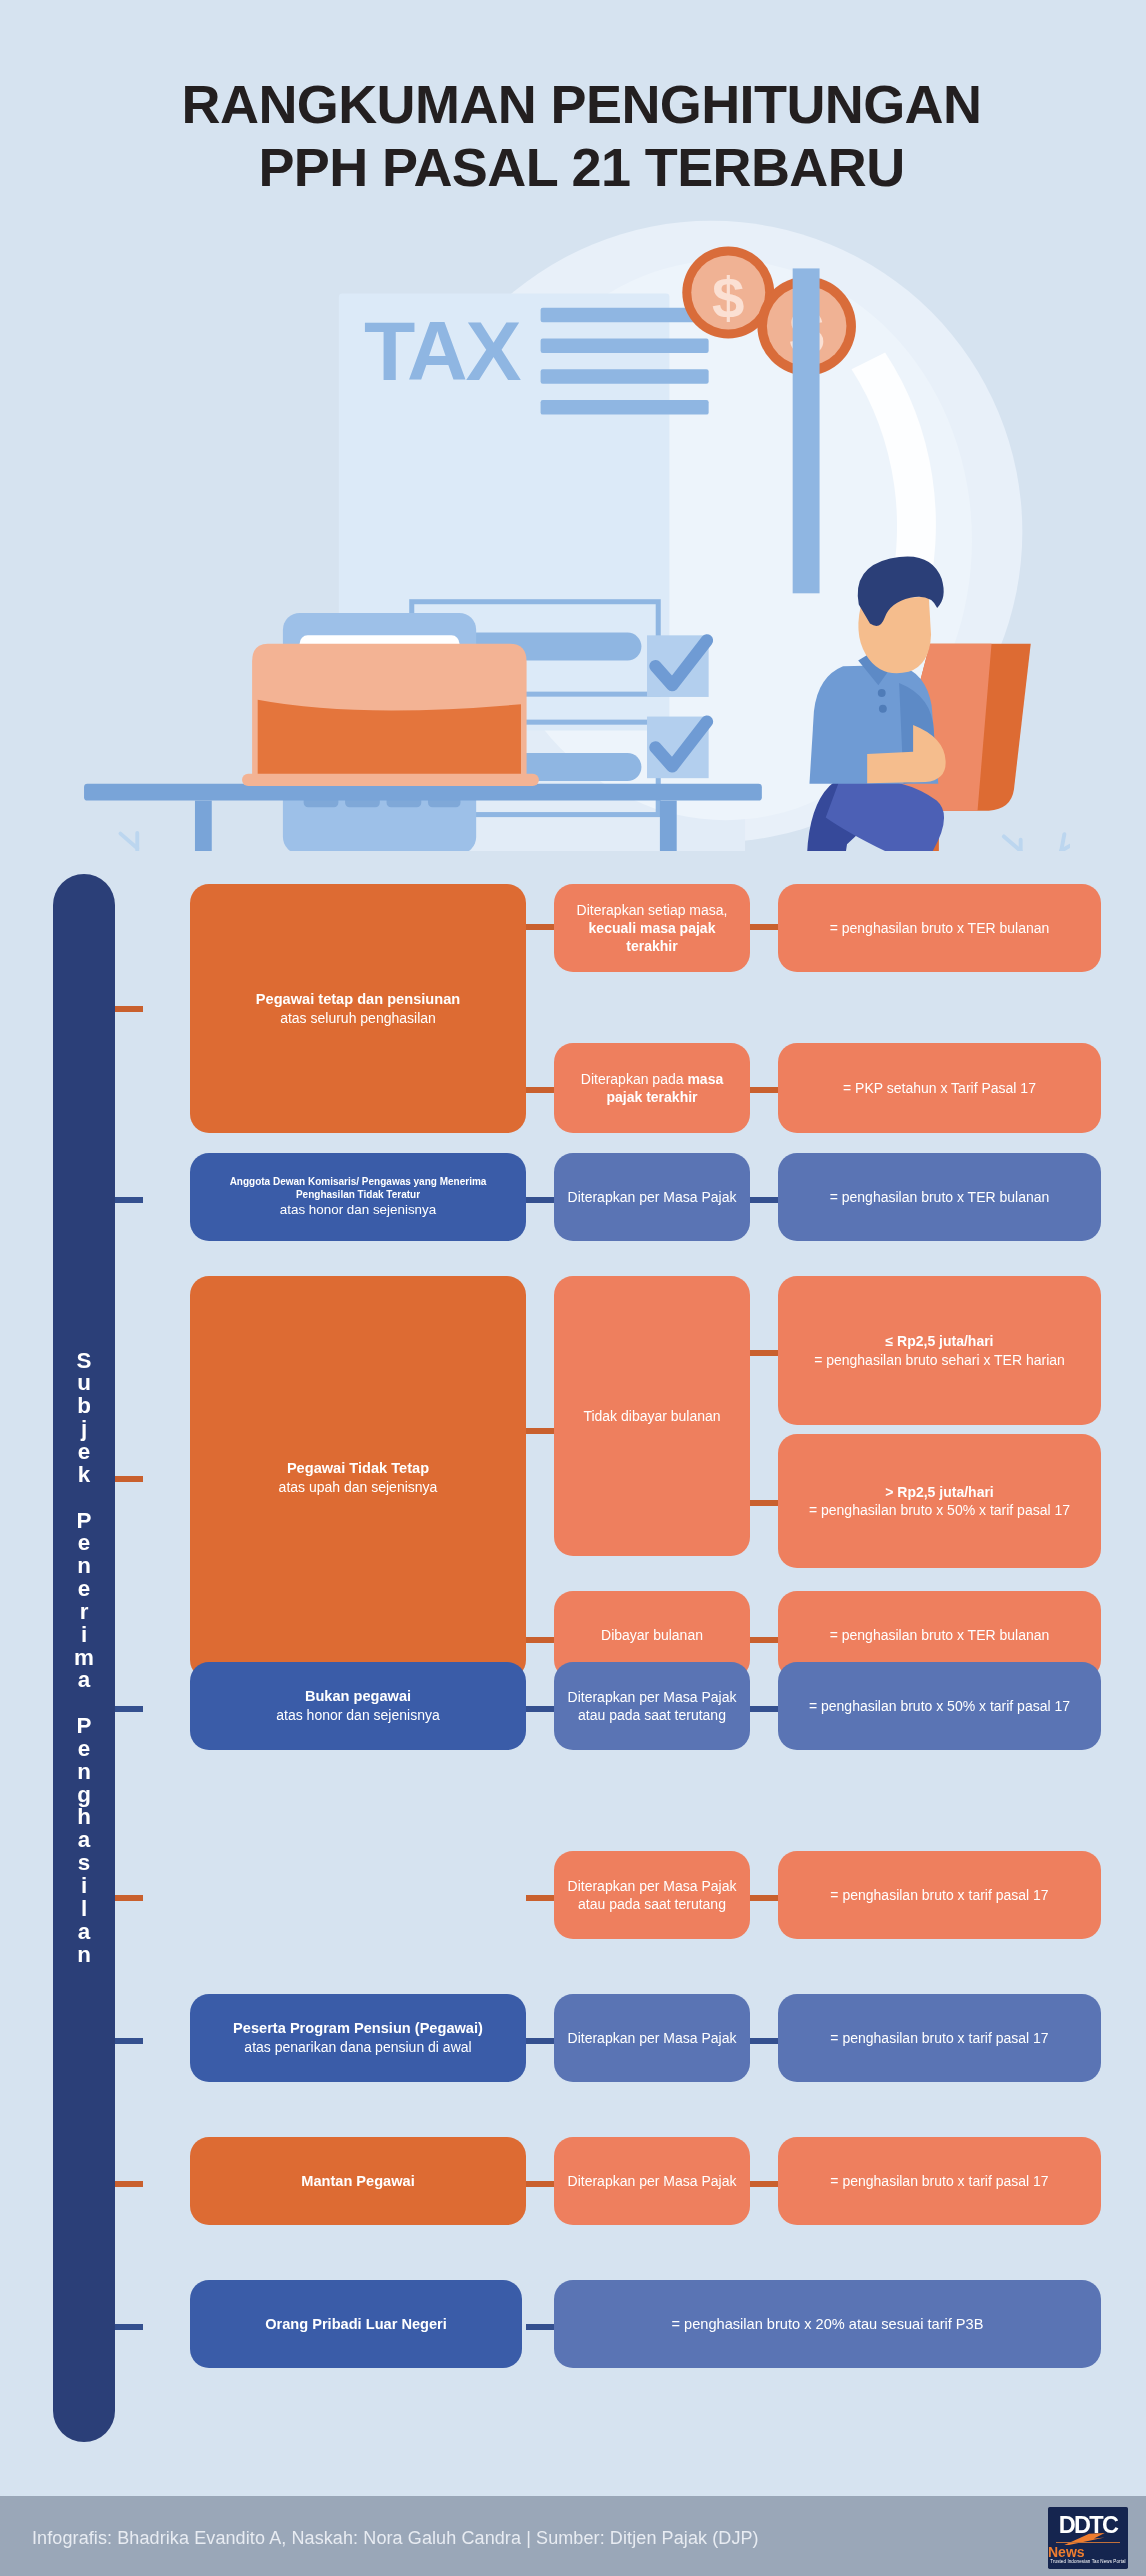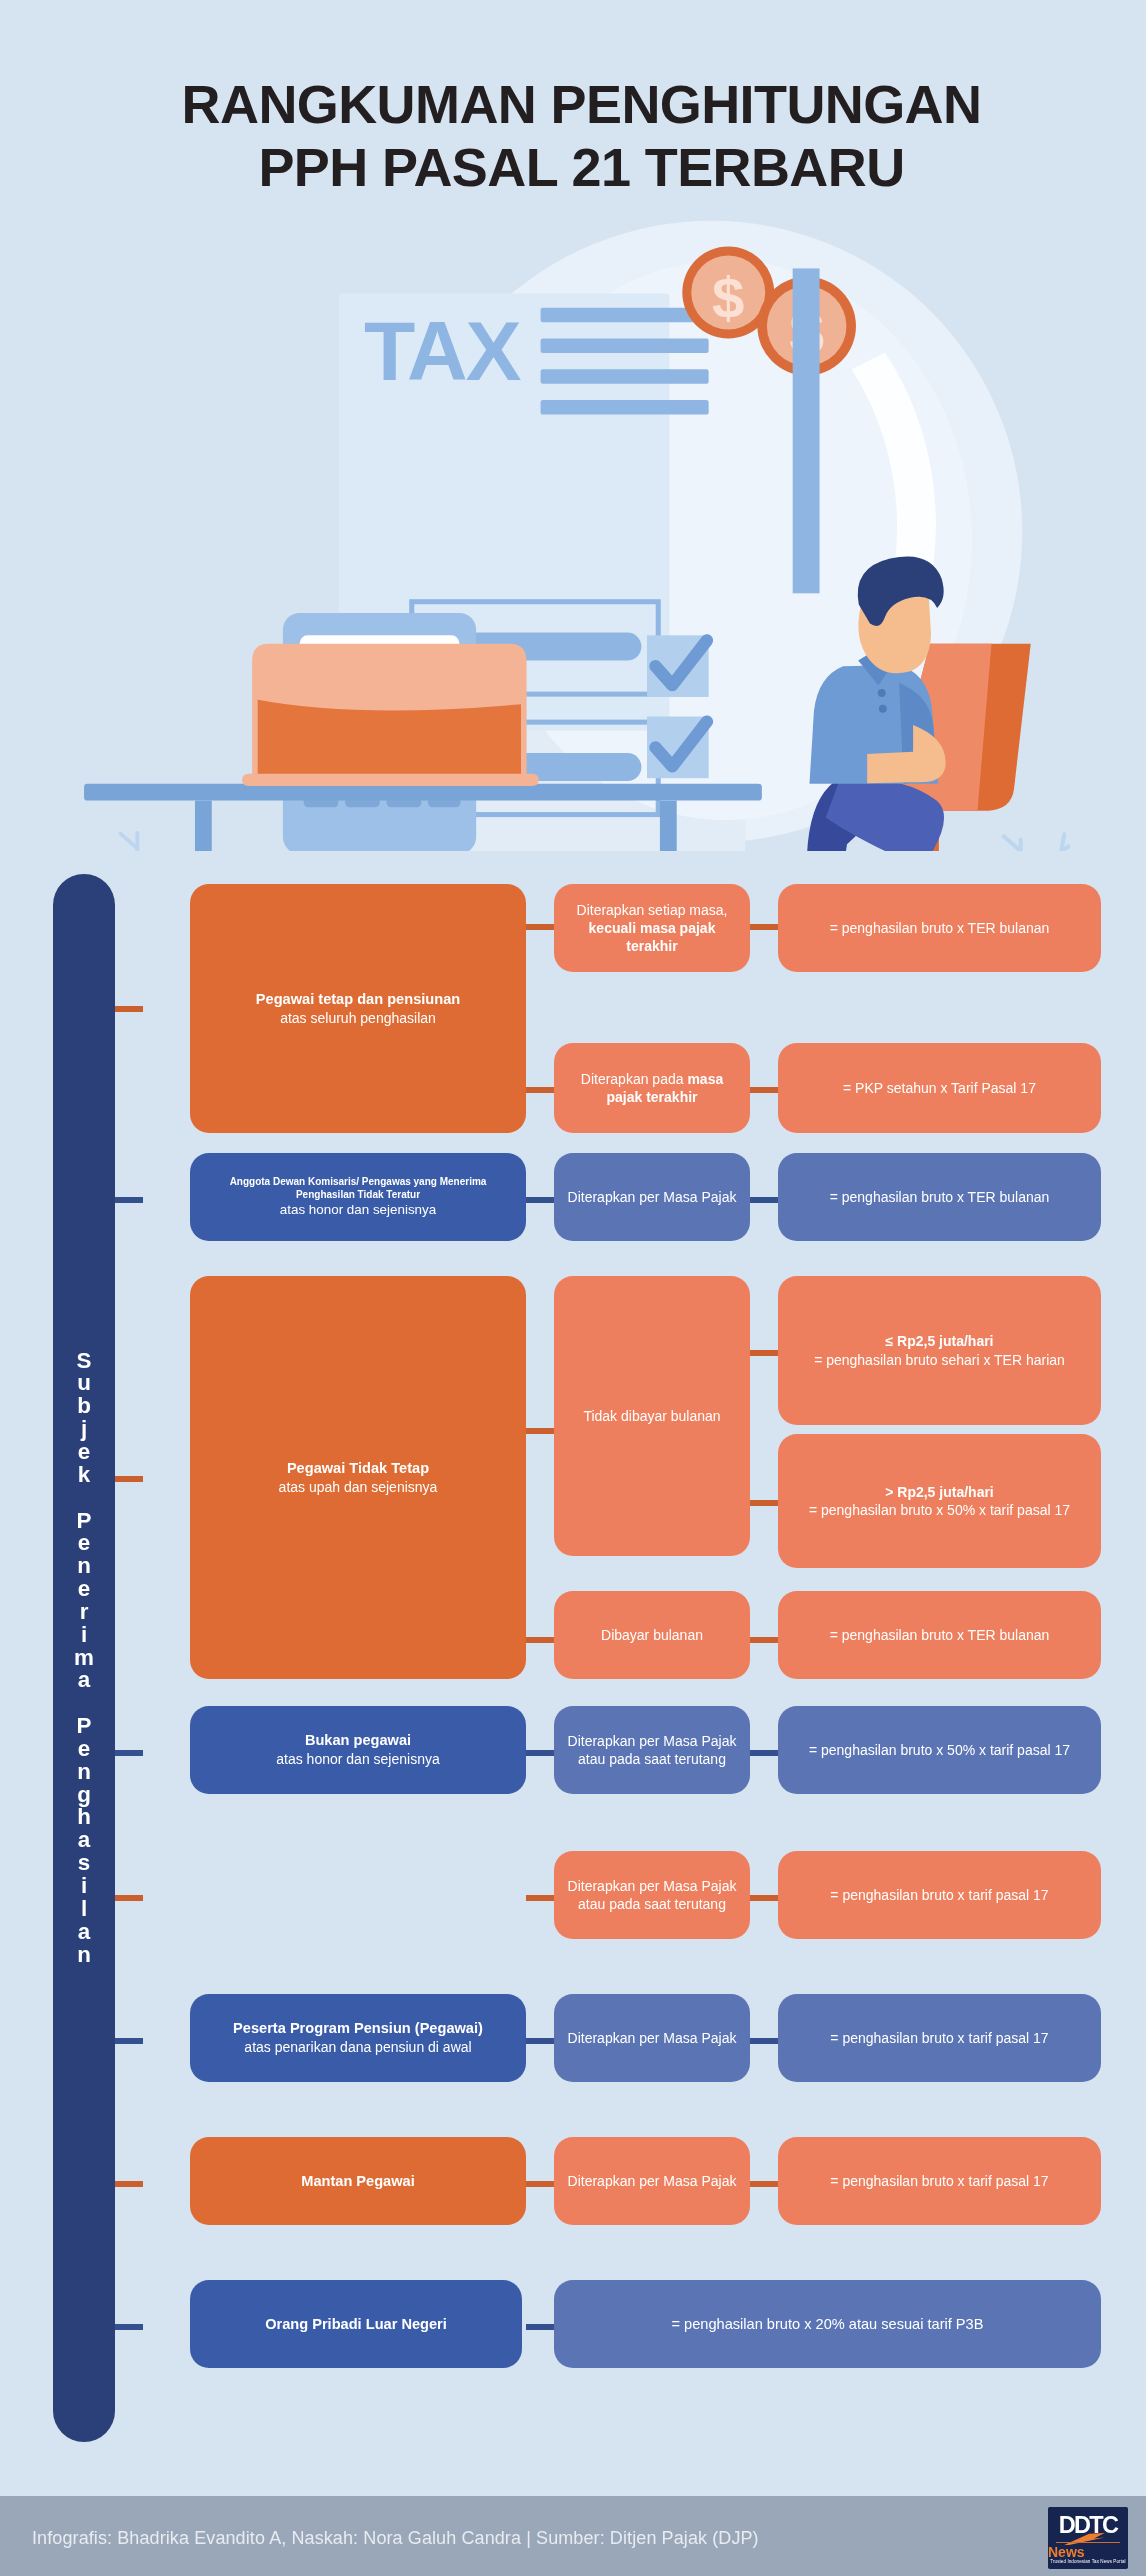--- a/index.html
+++ b/index.html
@@ -324,21 +324,21 @@
     <div class="conn k-or" style="left:526px; top:371px; width:28px;"></div>
     <div class="box c-or-l" style="left:554px; top:325px; width:196px; height:88px;">
       <span class="inner" style="font-size:14px;">Dibayar bulanan</span>
     </div>
     <div class="conn k-or" style="left:750px; top:371px; width:28px;"></div>
     <div class="box c-or-l" style="left:778px; top:325px; width:323px; height:88px;">
       <span class="inner" style="font-size:14px;">= penghasilan bruto x TER bulanan</span>
     </div>
   </div>
 
-  <div class="row" style="top:832px;height:101px;">
+  <div class="row" style="top:788px;height:101px;">
     <div class="conn k-bl" style="left:115px; top:44px; width:28px;"></div>
     <div class="box c-bl-d" style="left:190px; top:0px; width:336px; height:88px;">
       <span class="inner">
         <span class="t1">Bukan pegawai</span>
         <span class="t2">atas honor dan sejenisnya</span>
       </span>
     </div>
     <div class="conn k-bl" style="left:526px; top:44px; width:28px;"></div>
     <div class="box c-bl-l" style="left:554px; top:0px; width:196px; height:88px;">
       <span class="inner" style="font-size:14px;">Diterapkan per Masa Pajak atau pada saat terutang</span>

